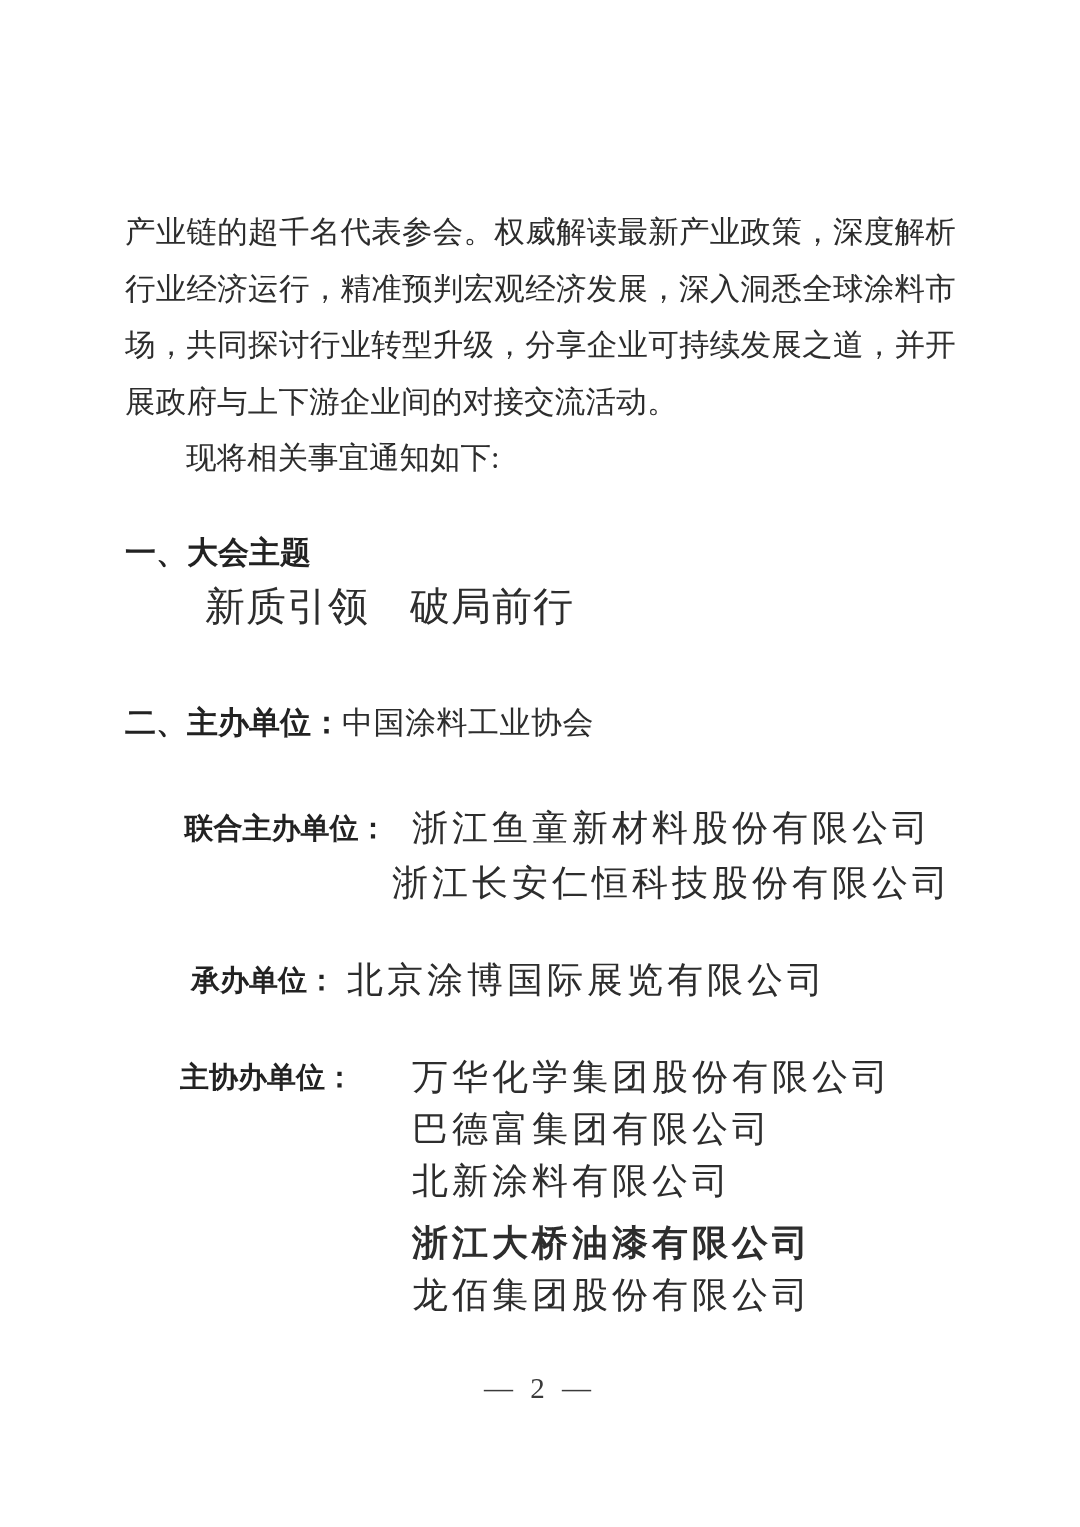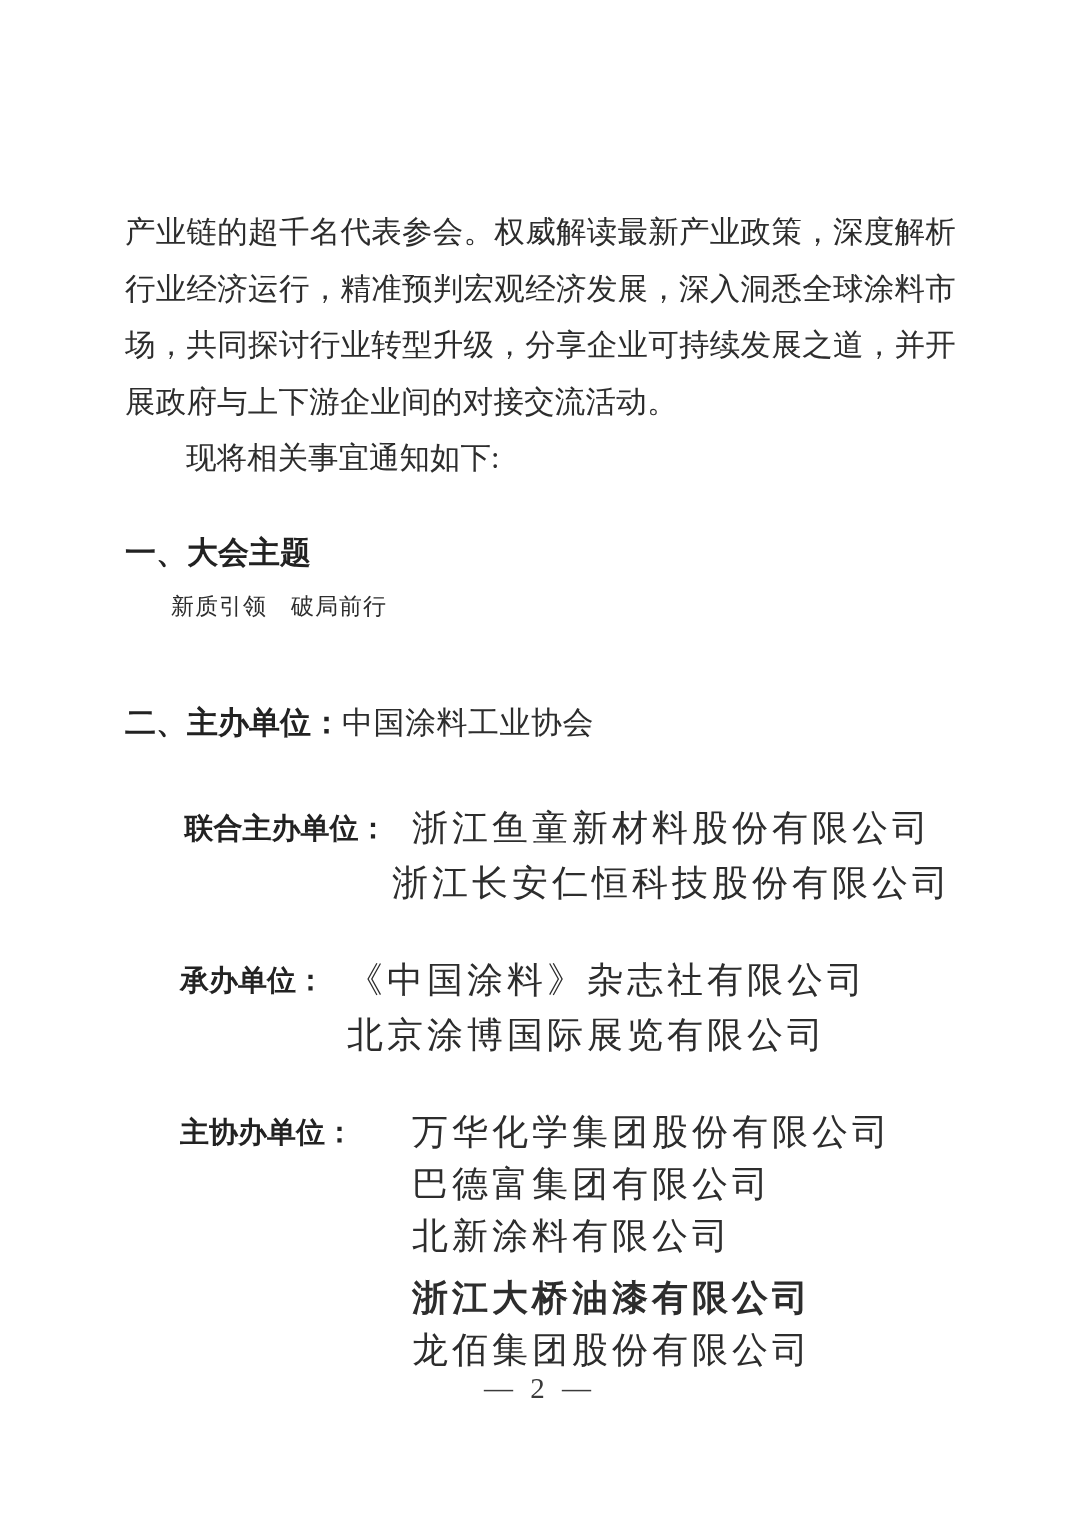--- a/index.html
+++ b/index.html
@@ -43,21 +43,21 @@
   .heading-theme { margin-top: 41px; }
   .heading-organizer { margin-top: 62px; }
   .heading .regular-part {
     font-family: "Liberation Serif", "DejaVu Serif", serif;
     font-weight: 400;
     color: #2d2d2d;
     letter-spacing: 0.5px;
   }
   .theme-line {
     margin: 0;
-    font-size: 23px;
+    font-size: 40px;
     line-height: 58px;
     text-indent: 2em;
     letter-spacing: 1px;
   }
   .group {
     display: flex;
     align-items: flex-start;
     margin-left: 55px;
   }
   .group-label {
@@ -68,21 +68,21 @@
     color: #222;
   }
   .company {
     font-size: 36px;
     letter-spacing: 4px;
     white-space: nowrap;
   }
   .group-cohosts { margin-top: 53px; text-align: center; }
   .group-cohosts .group-label { width: 212px; line-height: 55px; }
   .group-cohosts .company { line-height: 55px; }
-  .group-undertaker { margin-top: 42px; }
+  .group-undertaker { margin-top: 42px; text-align: center; }
   .group-undertaker .group-label { width: 167px; line-height: 55px; }
   .group-undertaker .company { line-height: 55px; }
   .group-supporters { margin-top: 43px; }
   .group-supporters .group-label { width: 200px; line-height: 52px; }
   .group-supporters .company { line-height: 52px; margin-left: 32px; }
   .group-supporters .company:nth-child(4) { margin-top: 10px; font-weight: bold; }
   .footer {
     position: absolute;
     top: 1372px;
     left: 0;
@@ -113,21 +113,20 @@
       <div class="group-label">联合主办单位：</div>
       <div class="group-companies">
         <div class="company">浙江鱼童新材料股份有限公司</div>
         <div class="company">浙江长安仁恒科技股份有限公司</div>
       </div>
     </div>
 
     <div class="group group-undertaker">
       <div class="group-label">承办单位：</div>
       <div class="group-companies">
-        <div class="company">《中国涂料》杂志社有限公司</div>
         <div class="company">北京涂博国际展览有限公司</div>
       </div>
     </div>
 
     <div class="group group-supporters">
       <div class="group-label">主协办单位：</div>
       <div class="group-companies">
         <div class="company">万华化学集团股份有限公司</div>
         <div class="company">巴德富集团有限公司</div>
         <div class="company">北新涂料有限公司</div>

